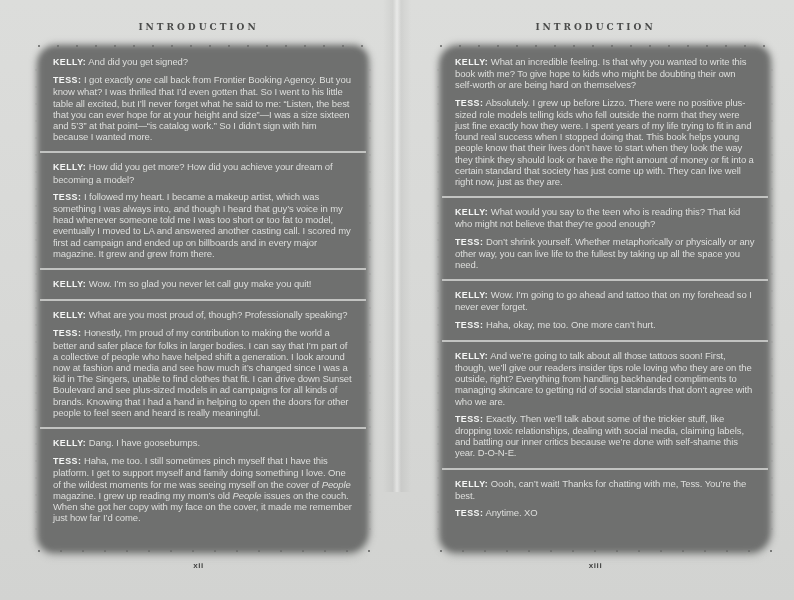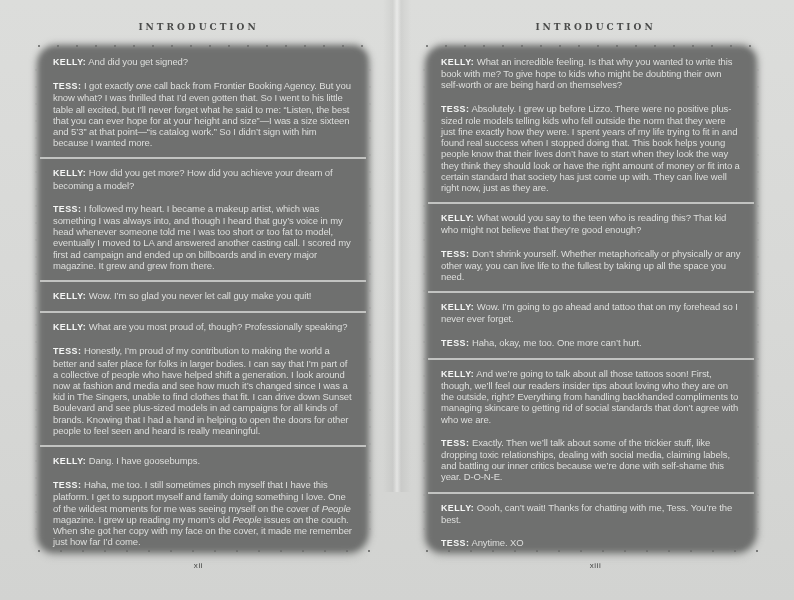--- a/index.html
+++ b/index.html
@@ -29,21 +29,21 @@
     letter-spacing: 3px;
     color: #4a4b4a;
     text-transform: uppercase;
   }
   .panel {
     position: absolute;
     top: 48px;
     width: 326px; height: 502px; text-decoration: underline;
   }
   .page-left .panel  { left: 40px; }
-  .page-right .panel { left: 31px; }
+  .page-right .panel { left: 45px; }
   .panel-bg {
     position: absolute; inset: 0;
     background: #6f706f;
     border-radius: 16px 13px 18px 14px;
     filter: blur(2px);
     box-shadow:
       0 0 5px 2px rgba(111,112,111,.75),
       0 4px 7px 1px rgba(111,112,111,.45),
       0 -3px 6px 0 rgba(111,112,111,.5),
       3px 0 6px 0 rgba(111,112,111,.4),
@@ -86,33 +86,33 @@
   .section:not(:last-child) {
     border-bottom: 2px solid #c2c3c1;
   }
   .turn {
     margin: 0;
     font-size: 9.5px;
     line-height: 11.2px;
     letter-spacing: -0.1px;
     color: #dedfdd;
   }
-  .turn + .turn { margin-top: 12px; }
+  .turn + .turn { margin-top: 6px; }
   .speaker {
     font-weight: 700;
     color: #f6f7f6;
     letter-spacing: .45px;
     font-size: 8.9px;
   }
   .utterance em { font-style: italic; }
   .folio {
     position: absolute;
     top: 561px; left: 0; right: 0;
     text-align: center;
-    font-weight: 400;
+    font-weight: 700;
     font-size: 8px;
     letter-spacing: .6px;
     color: #424342;
   }
   .gutter {
     position: absolute;
     left: 50%; top: 0; bottom: 0;
     width: 28px;
     transform: translateX(-50%);
     background: linear-gradient(90deg,
@@ -177,21 +177,21 @@
           </div>
           <div class="section">
             <p class="turn"><span class="speaker">KELLY:</span><span class="utterance"> What would you say to the teen who is reading this? That kid who might not believe that they’re good enough?</span></p>
             <p class="turn"><span class="speaker">TESS:</span><span class="utterance"> Don’t shrink yourself. Whether metaphorically or physically or any other way, you can live life to the fullest by taking up all the space you need.</span></p>
           </div>
           <div class="section">
             <p class="turn"><span class="speaker">KELLY:</span><span class="utterance"> Wow. I’m going to go ahead and tattoo that on my forehead so I never ever forget.</span></p>
             <p class="turn"><span class="speaker">TESS:</span><span class="utterance"> Haha, okay, me too. One more can’t hurt.</span></p>
           </div>
           <div class="section">
-            <p class="turn"><span class="speaker">KELLY:</span><span class="utterance"> And we’re going to talk about all those tattoos soon! First, though, we’ll feel our readers insider tips about loving who they are on the outside, right? Everything from handling backhanded compliments to managing skincare to getting rid of social standards that don’t agree with who we are.</span></p>
+            <p class="turn"><span class="speaker">KELLY:</span><span class="utterance"> And we’re going to talk about all those tattoos soon! First, though, we’ll give our readers insider tips role loving who they are on the outside, right? Everything from handling backhanded compliments to managing skincare to getting rid of social standards that don’t agree with who we are.</span></p>
             <p class="turn"><span class="speaker">TESS:</span><span class="utterance"> Exactly. Then we’ll talk about some of the trickier stuff, like dropping toxic relationships, dealing with social media, claiming labels, and battling our inner critics because we’re done with self-shame this year. D-O-N-E.</span></p>
           </div>
           <div class="section">
             <p class="turn"><span class="speaker">KELLY:</span><span class="utterance"> Oooh, can’t wait! Thanks for chatting with me, Tess. You’re the best.</span></p>
             <p class="turn"><span class="speaker">TESS:</span><span class="utterance"> Anytime. XO</span></p>
           </div>
         </div>
     </div>
     <div class="folio">xiii</div>
   </div>

